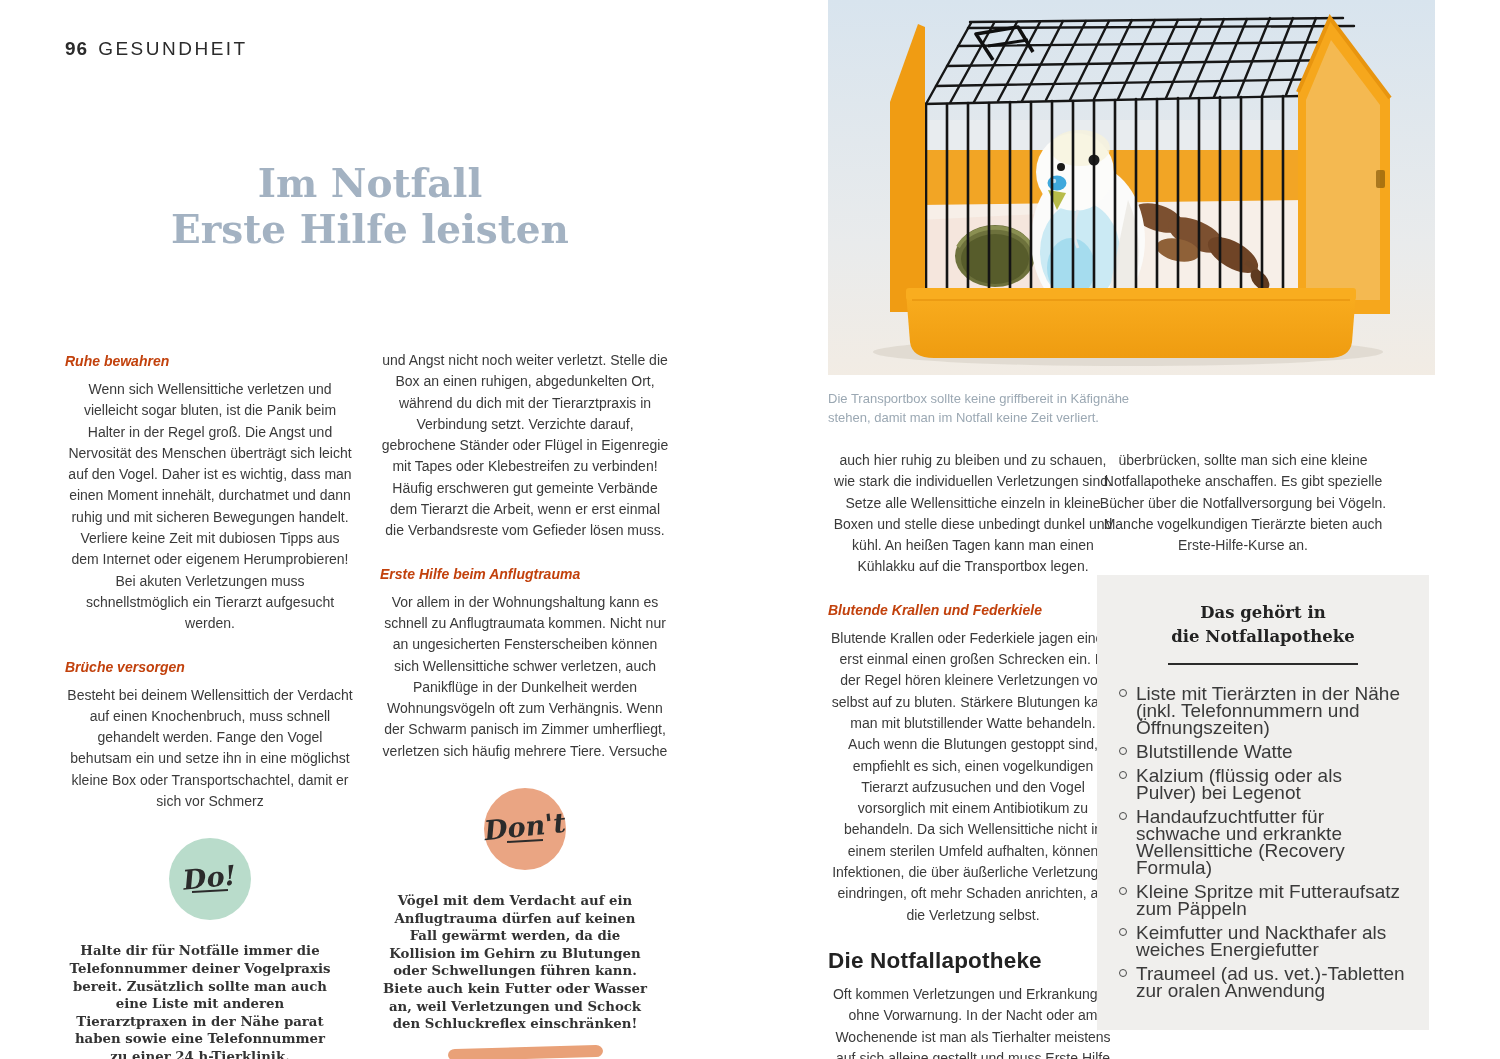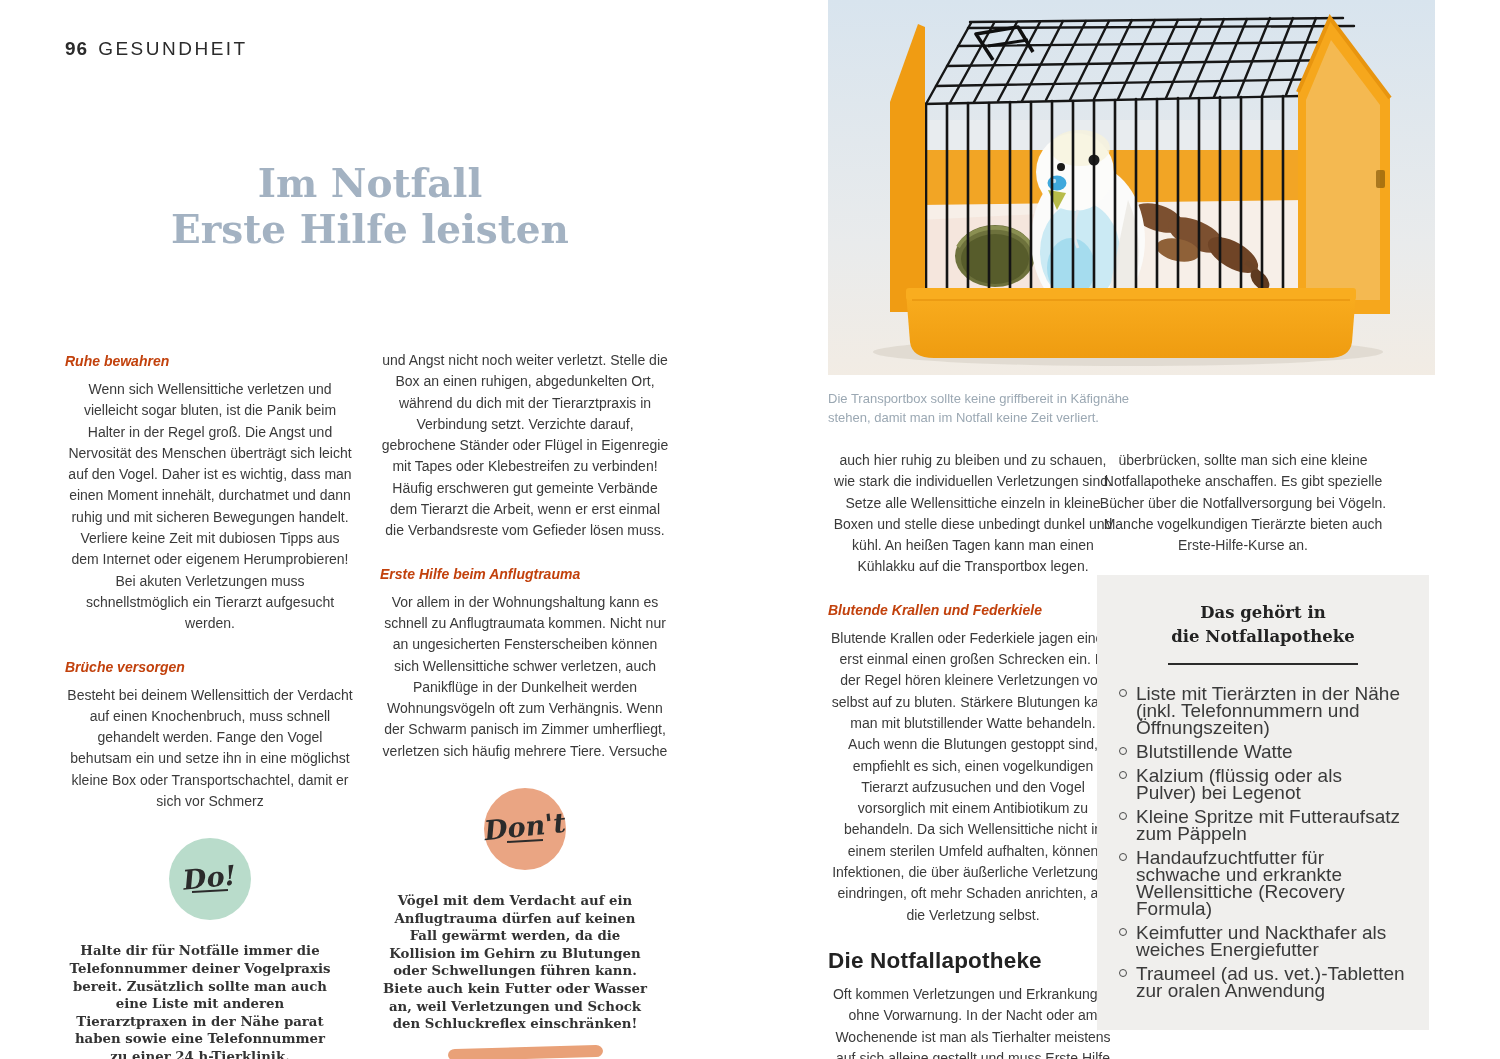--- a/index.html
+++ b/index.html
@@ -253,25 +253,25 @@
       <li>
           <span class="dot"></span>
           <span>Blutstillende Watte</span>
         </li>
       <li>
           <span class="dot"></span>
           <span>Kalzium (flüssig oder als Pulver) bei Legenot</span>
         </li>
       <li>
           <span class="dot"></span>
+          <span>Handaufzuchtfutter für schwache und erkrankte Wellensittiche (Recovery Formula)</span>
+        </li>
+      <li>
+          <span class="dot"></span>
           <span>Kleine Spritze mit Futteraufsatz zum Päppeln</span>
-        </li>
-      <li>
-          <span class="dot"></span>
-          <span>Handaufzuchtfutter für schwache und erkrankte Wellensittiche (Recovery Formula)</span>
         </li>
       <li>
           <span class="dot"></span>
           <span>Keimfutter und Nackthafer als weiches Energiefutter</span>
         </li>
       <li>
           <span class="dot"></span>
           <span>Traumeel (ad us. vet.)-Tabletten zur oralen Anwendung</span>
         </li>
     </ul>

